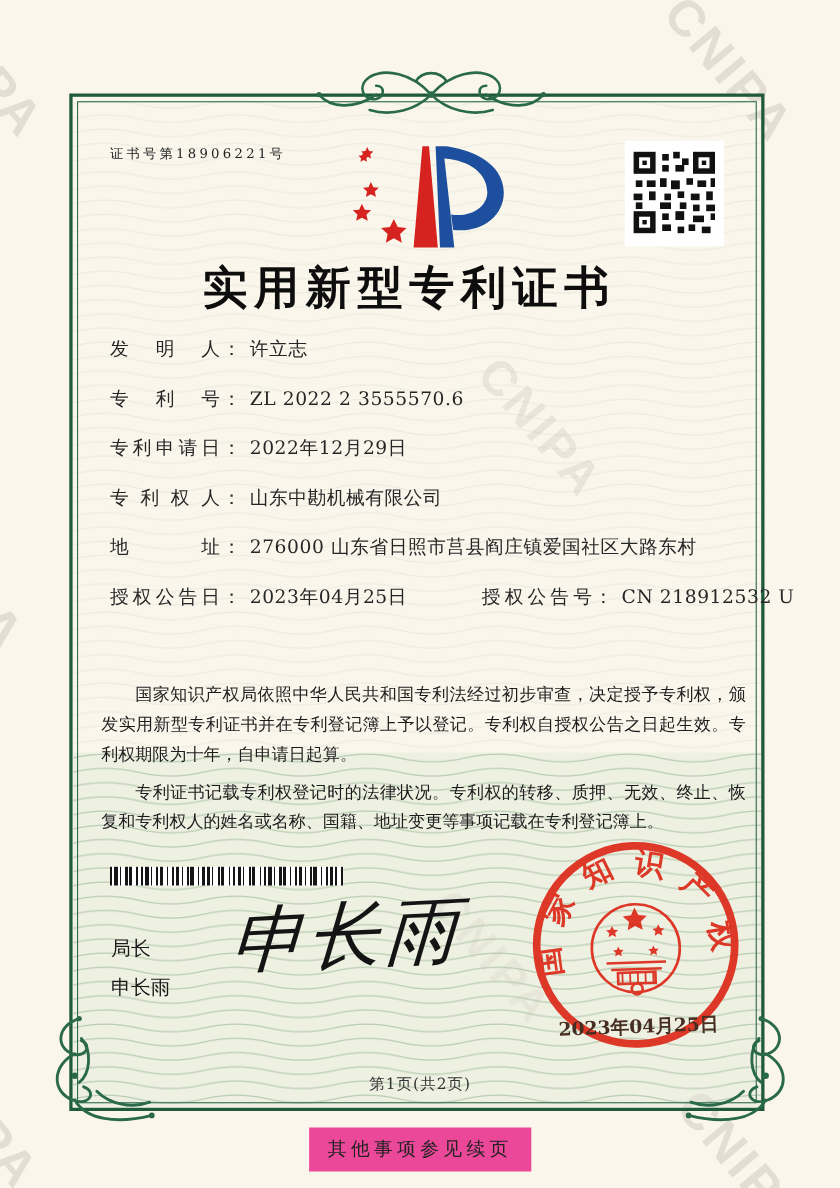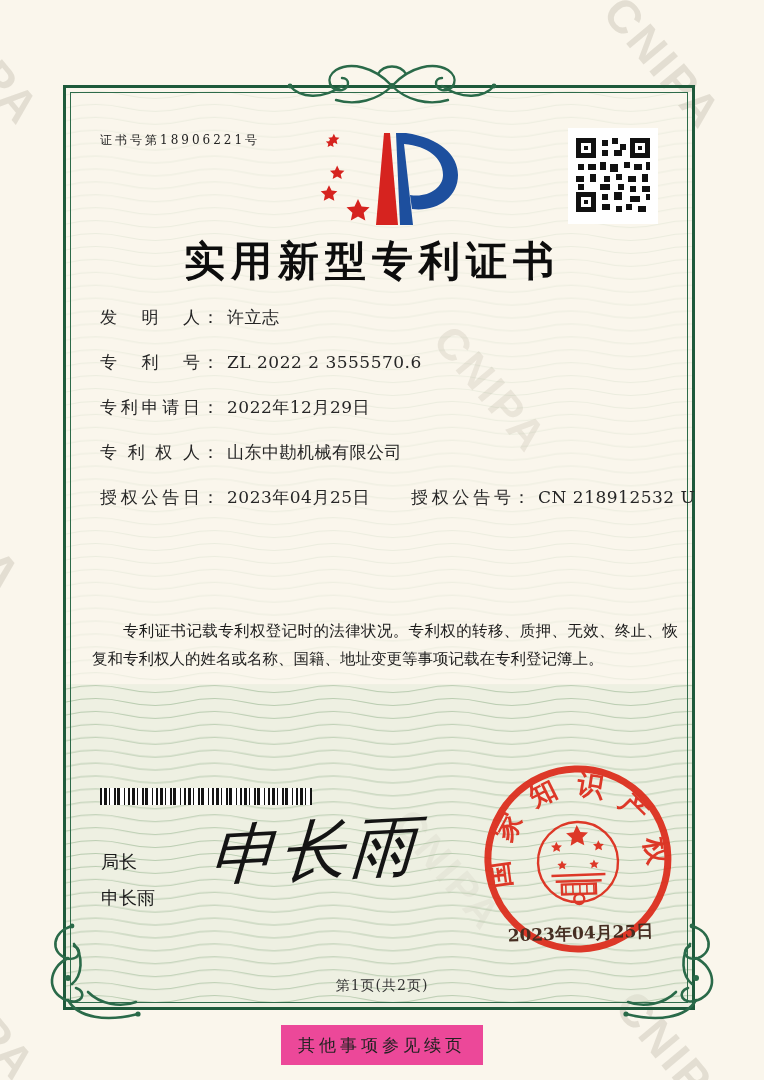--- a/index.html
+++ b/index.html
@@ -35,21 +35,21 @@
   .title{
     position:absolute;left:0;top:234px;width:744px;text-align:center;
     font-size:41px;font-weight:700;letter-spacing:6px;color:#0d0d0d;
   }
   
   .rows{position:absolute;left:100px;top:306px;width:580px;font-size:17px;color:#262626;}
   .row{height:20px;margin-bottom:25px;white-space:nowrap;}
   .row .lab{display:inline-block;width:100px;text-align:justify;text-align-last:justify;vertical-align:top;}
   .row .colon{display:inline-block;margin:0 2px 0 2px;}
   .row .val{display:inline-block;padding-left:6px;letter-spacing:.5px;}
-  .grant-pair2{margin-left:41px;}
+  .grant-pair2{margin-left:68px;}
   .grant-pair2 .lab2{display:inline-block;width:100px;text-align:justify;text-align-last:justify;}
   
   .paras{
     position:absolute;left:92px;top:618px;width:586px;
     font-size:15.5px;line-height:1.78;text-align:justify;color:#1c1c1c;
   }
   .paras p{margin:0 0 6px 0;text-indent:2em;font-style:normal;}
   
   .barcode{
     position:absolute;left:100px;top:788px;width:212px;height:17px;background:#fff;
@@ -221,25 +221,29 @@
   <div class="row">
     <span class="lab">专利号</span><span class="colon">：</span><span class="val">ZL 2022 2 3555570.6</span>
   </div>
   <div class="row">
     <span class="lab">专利申请日</span><span class="colon">：</span><span class="val">2022年12月29日</span>
   </div>
   <div class="row">
     <span class="lab">专利权人</span><span class="colon">：</span><span class="val">山东中勘机械有限公司</span>
   </div>
   <div class="row">
+    <span class="lab">地址</span><span class="colon">：</span><span class="val">276000 山东省日照市莒县阎庄镇爱国社区大路东村</span>
+  </div>
+  <div class="row">
     <span class="lab">授权公告日</span><span class="colon">：</span><span class="val">2023年04月25日</span><span class="grant-pair2"><span class="lab2">授权公告号</span><span class="colon">：</span><span class="val">CN 218912532 U</span></span>
   </div>
 </div>
 
 <div class="paras">
+  <p>国家知识产权局依照中华人民共和国专利法经过初步审查，决定授予专利权，颁发实用新型专利证书并在专利登记簿上予以登记。专利权自授权公告之日起生效。专利权期限为十年，自申请日起算。</p>
   <p>专利证书记载专利权登记时的法律状况。专利权的转移、质押、无效、终止、恢复和专利权人的姓名或名称、国籍、地址变更等事项记载在专利登记簿上。</p>
 </div>
 
 <div class="barcode"></div>
 
 <div class="director-title">局长</div>
 <div class="director-name">申长雨</div>
 <div class="autograph">申长雨</div>
 
 <svg class="seal" viewBox="0 0 198 198">

